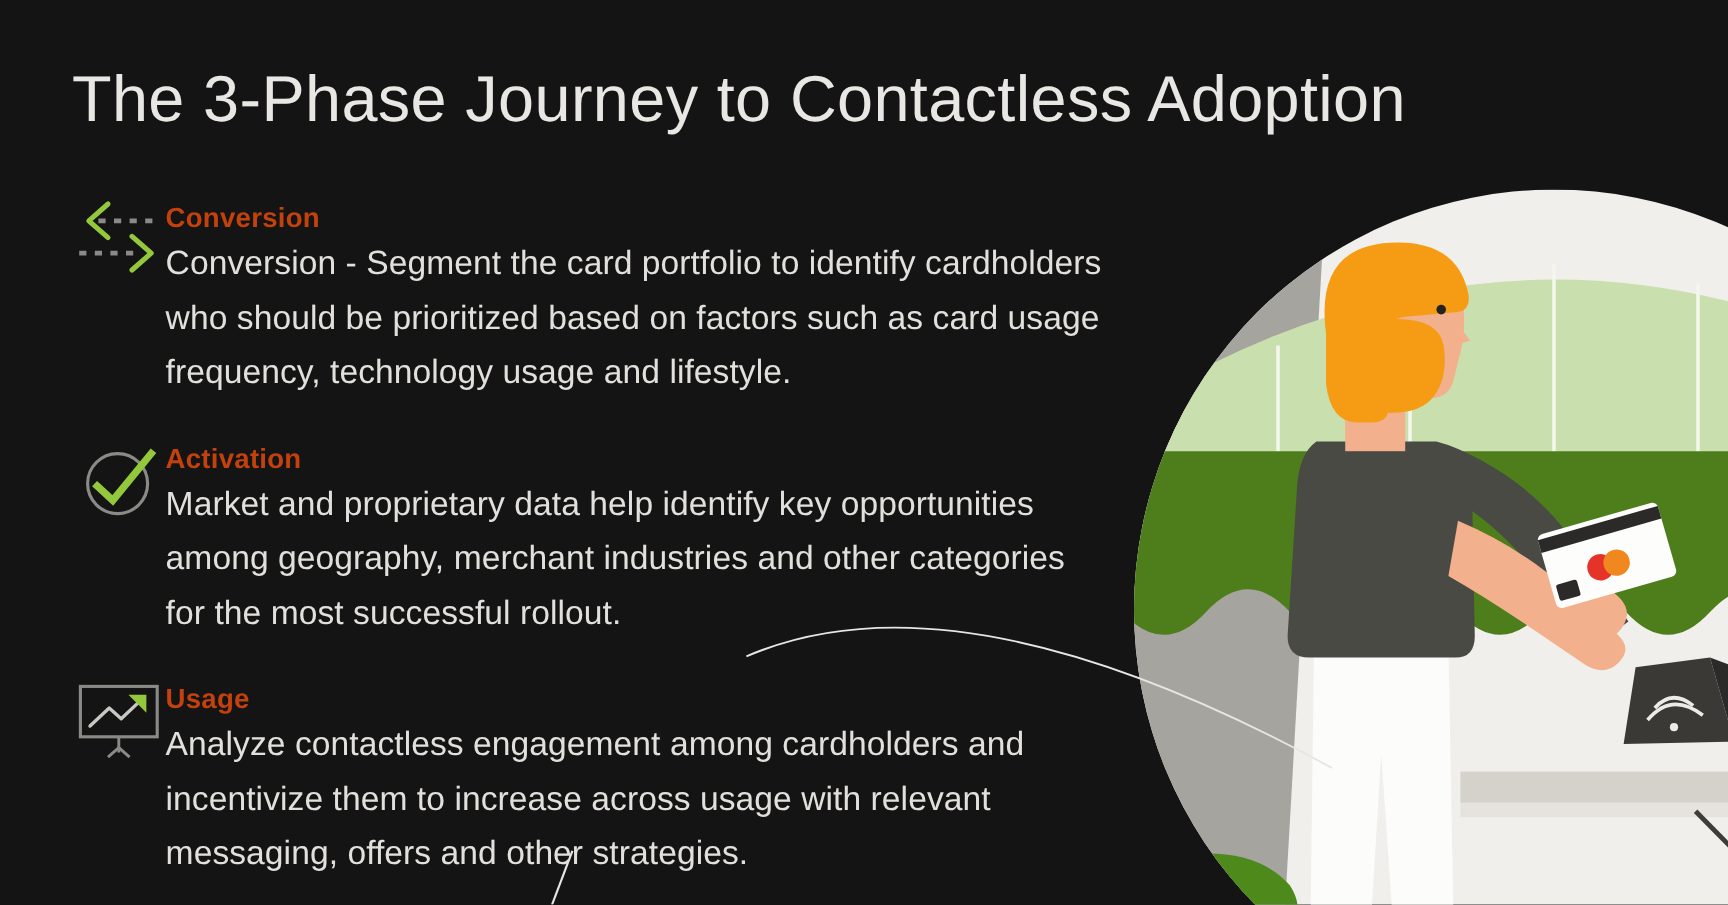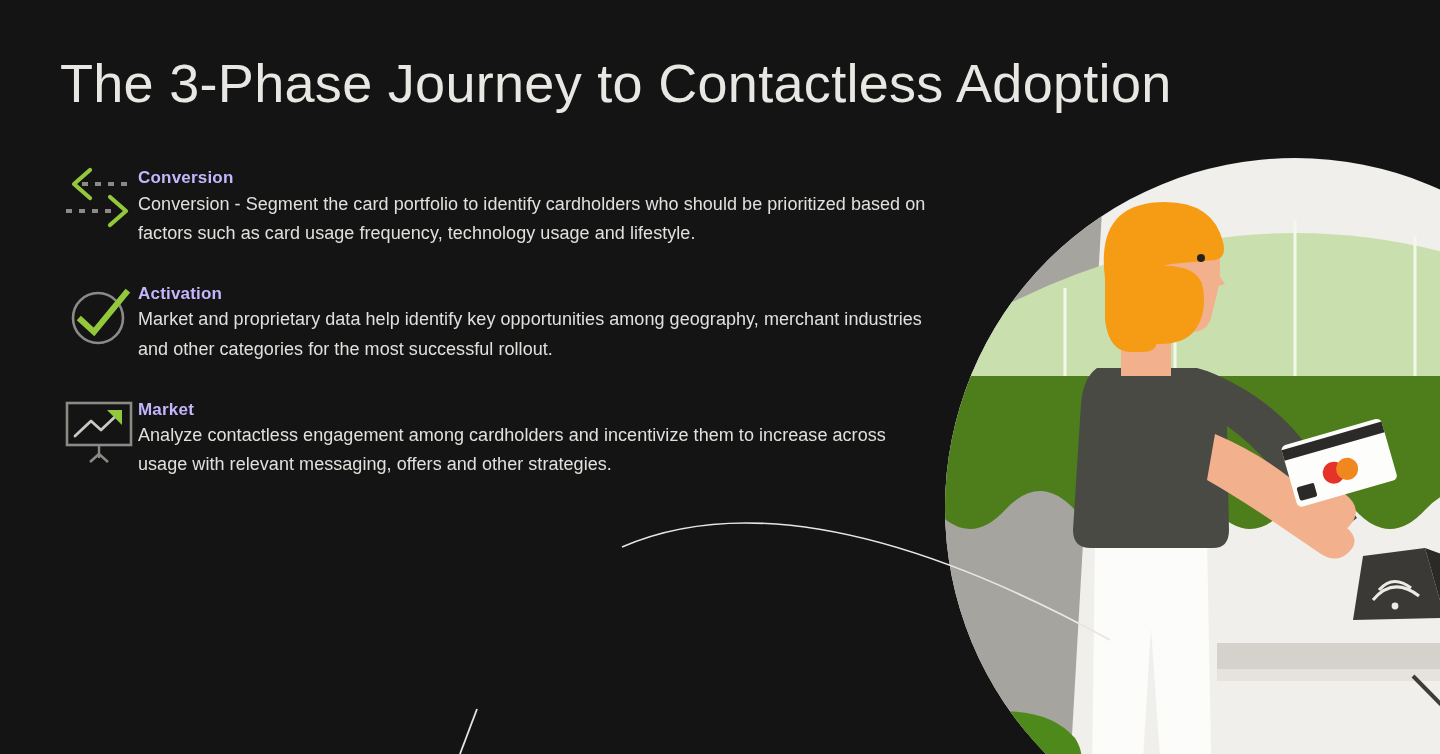--- a/index.html
+++ b/index.html
@@ -53,29 +53,29 @@
   }
   .phase-icon {
     width:78px;
     min-width:78px;
     height:78px;
     position:relative;
     top:2px;
   }
   .phase-text { padding-top:10px; }
   .phase-heading {
-    font-size:17px;
+    font-size:23px;
     font-weight:700;
-    color:#c4b5fd;
+    color:#c2410c;
     letter-spacing:0.2px;
     margin-bottom:2px;
     line-height:1.15;
   }
   .phase-body {
-    font-size:18px;
+    font-size:28px;
     font-weight:400;
     color:#E2E0DC;
     line-height:1.62;
     letter-spacing:0.05px;
     max-width:790px;
   }
   .phase-item[data-index="0"] .phase-icon { top:0px; }
   .phase-item[data-index="0"] { margin-bottom:26px; }
   .phase-item[data-index="1"] { margin-bottom:26px; }
 </style>
@@ -213,19 +213,19 @@
         <svg viewBox="0 0 78 78" width="78" height="78" xmlns="http://www.w3.org/2000/svg">
           <rect x="7" y="11" width="64" height="42" fill="none" stroke="#8A8A86" stroke-width="2.6"></rect>
           <polyline points="15,44 31,29 41,38 59,21" fill="none" stroke="#C9C8C4" stroke-width="2.8" stroke-linecap="round" stroke-linejoin="round"></polyline>
           <polygon points="62,18 62,33 47,18" fill="#93C83D"></polygon>
           <line x1="39" y1="53" x2="39" y2="66" stroke="#8A8A86" stroke-width="2.4"></line>
           <line x1="39" y1="62" x2="30" y2="70" stroke="#8A8A86" stroke-width="2.4"></line>
           <line x1="39" y1="62" x2="48" y2="70" stroke="#8A8A86" stroke-width="2.4"></line>
         </svg>
       </div>
       <div class="phase-text">
-        <div class="phase-heading">Market</div>
+        <div class="phase-heading">Usage</div>
         <div class="phase-body">Analyze contactless engagement among cardholders and incentivize them to increase across usage with relevant messaging, offers and other strategies.</div>
       </div>
     </div>
 
   </div>
 </div>
 
 </body></html>

